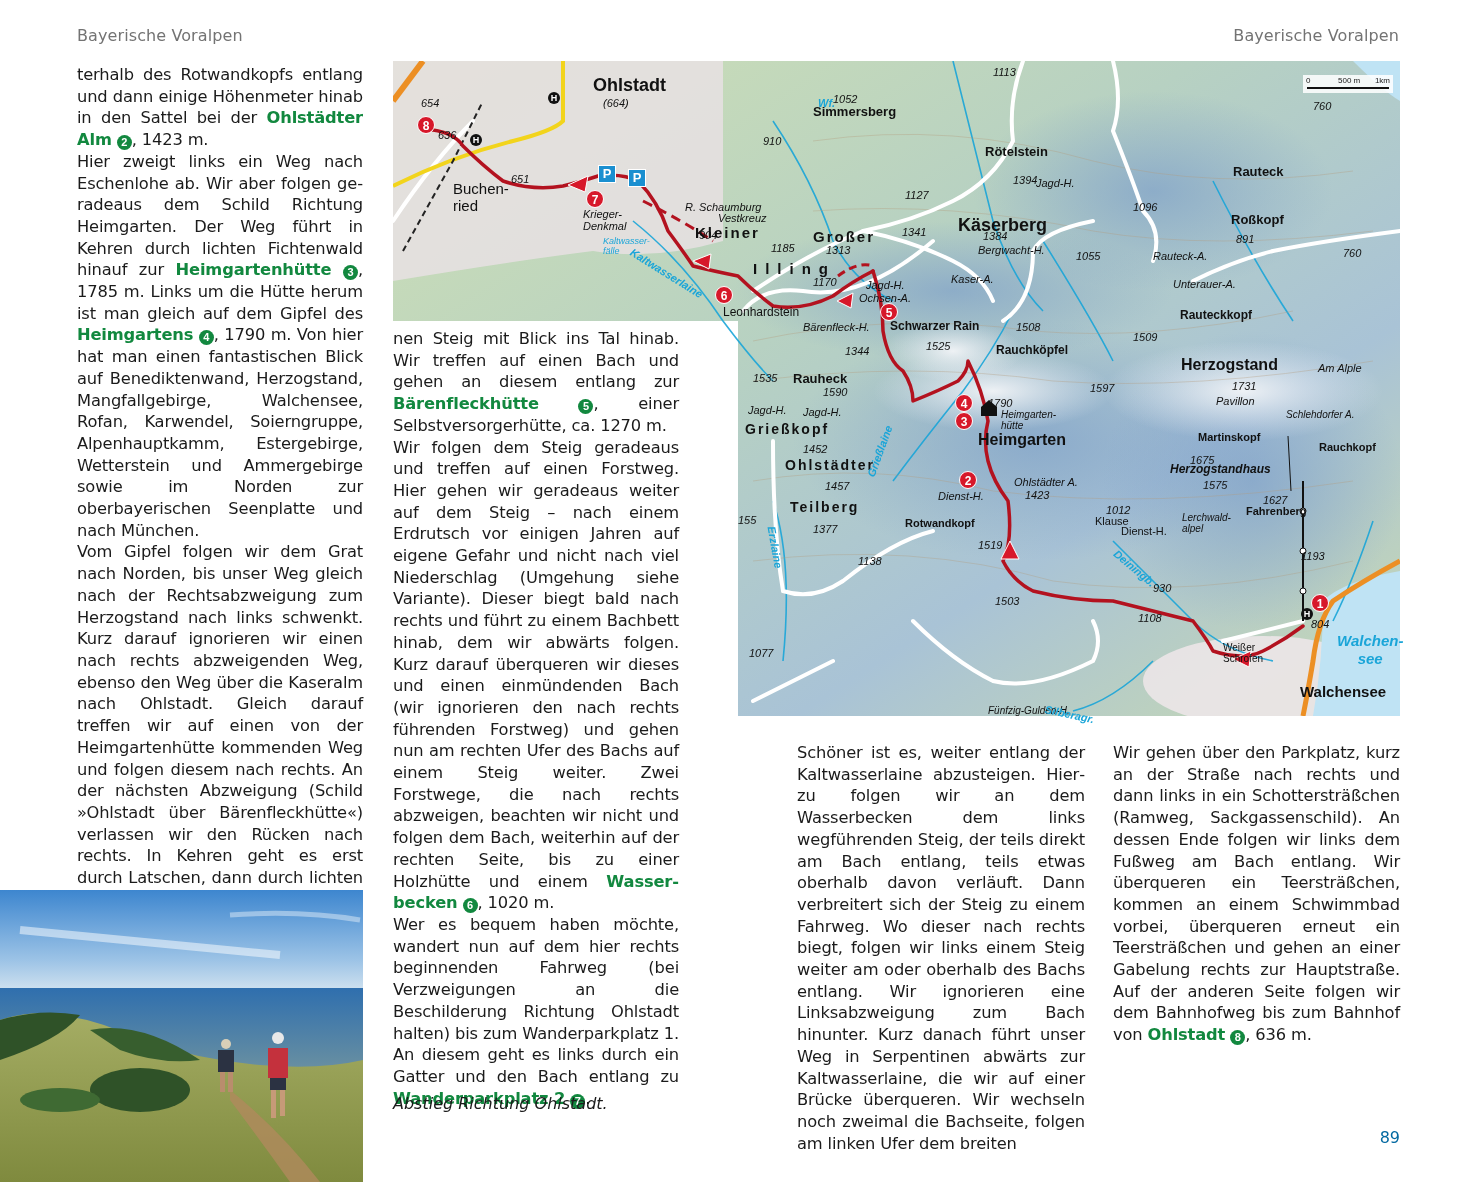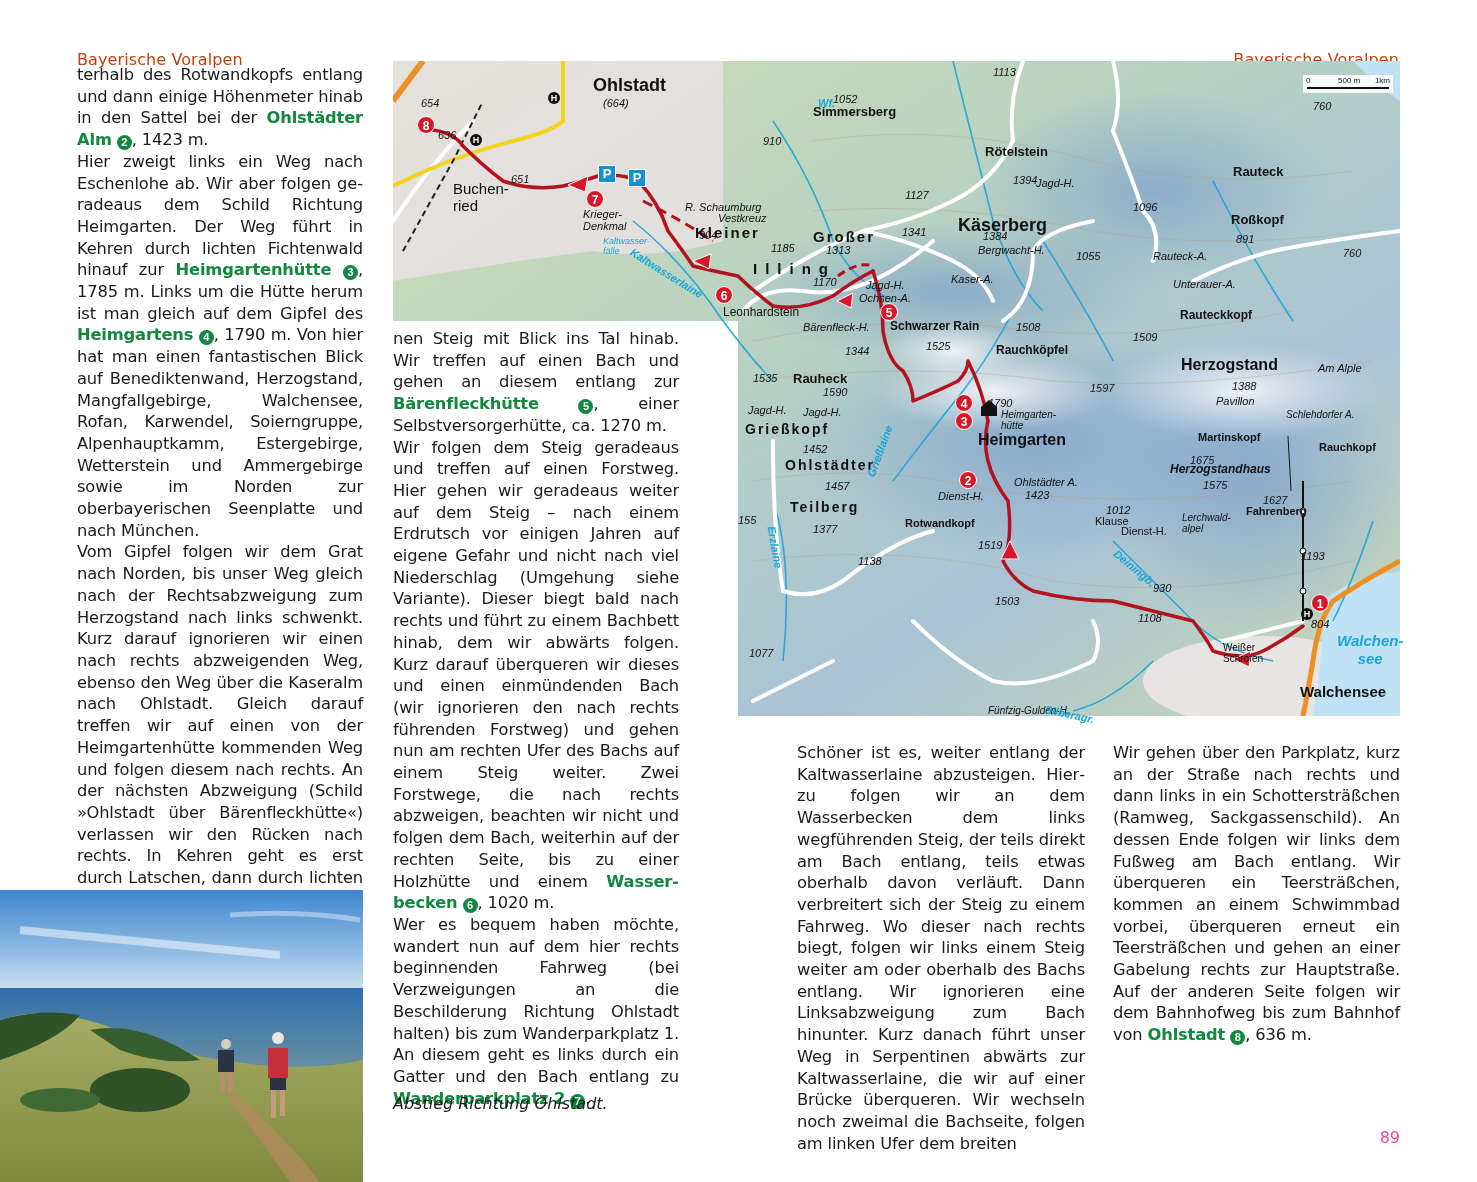--- a/index.html
+++ b/index.html
@@ -3,22 +3,22 @@
 <meta charset="utf-8">
 <style>
   html, body { margin: 0; padding: 0; }
   body {
     width: 1477px; height: 1182px; position: relative; overflow: hidden;
     background: #ffffff;
     font-family: "DejaVu Sans", sans-serif;
     color: #1a1a1a;
   }
   .running-head {
-    position: absolute; top: 26px; font-size: 16px; color: #c2410c;
-    font-family: "DejaVu Sans", sans-serif; letter-spacing: 0.1px; margin-top: 24px;
+    position: absolute; top: 26px; font-size: 16px; color: #737373;
+    font-family: "DejaVu Sans", sans-serif; letter-spacing: 0.1px;
   }
   .running-head.left { left: 77px; }
   .running-head.right { right: 78px; }
 
   .col {
     position: absolute;
     font-size: 16.3px; line-height: 21.7px;
     text-align: justify; hyphens: manual;
     font-family: "DejaVu Sans", sans-serif;
     color: #1b1b1b;
@@ -35,21 +35,21 @@
     display: inline-block; width: 15px; height: 15px; border-radius: 50%;
     background: #12883f; color: #fff; font-size: 11px; line-height: 15px;
     text-align: center; font-weight: bold; vertical-align: -1px;
     font-family: "Liberation Sans", sans-serif;
   }
   .caption {
     position: absolute; left: 393px; top: 1094px; font-style: italic;
     font-size: 16px; color: #1b1b1b; font-family: "DejaVu Sans", sans-serif;
   }
   .page-number {
-    position: absolute; right: 77px; top: 1128px; font-size: 16px; color: #ec4899;
+    position: absolute; right: 77px; top: 1128px; font-size: 16px; color: #0369a1;
   }
 
   
   .map {
     position: absolute; left: 393px; top: 61px; width: 1007px; height: 655px;
   }
   .map svg { display: block; }
   .map-label {
     position: absolute; font-family: "Liberation Sans", sans-serif;
     color: #111; white-space: nowrap; line-height: 1;
@@ -318,21 +318,21 @@
   <div class="map-label ml-elev" style="left:590px;top:170px">1384</div>
   <div class="map-label ml-elev" style="left:683px;top:190px">1055</div>
   <div class="map-label ml-elev" style="left:420px;top:216px">1170</div>
   <div class="map-label ml-elev" style="left:623px;top:261px">1508</div>
   <div class="map-label ml-elev" style="left:740px;top:271px">1509</div>
   <div class="map-label ml-elev" style="left:452px;top:285px">1344</div>
   <div class="map-label ml-elev" style="left:533px;top:280px">1525</div>
   <div class="map-label ml-elev" style="left:360px;top:312px">1535</div>
   <div class="map-label ml-elev" style="left:430px;top:326px">1590</div>
   <div class="map-label ml-elev" style="left:697px;top:322px">1597</div>
-  <div class="map-label ml-elev" style="left:839px;top:320px">1388</div>
+  <div class="map-label ml-elev" style="left:839px;top:320px">1731</div>
   <div class="map-label ml-elev" style="left:595px;top:337px">1790</div>
   <div class="map-label ml-elev" style="left:410px;top:383px">1452</div>
   <div class="map-label ml-elev" style="left:797px;top:394px">1675</div>
   <div class="map-label ml-elev" style="left:810px;top:419px">1575</div>
   <div class="map-label ml-elev" style="left:432px;top:420px">1457</div>
   <div class="map-label ml-elev" style="left:632px;top:429px">1423</div>
   <div class="map-label ml-elev" style="left:870px;top:434px">1627</div>
   <div class="map-label ml-elev" style="left:713px;top:444px">1012</div>
   <div class="map-label ml-elev" style="left:345px;top:454px">155</div>
   <div class="map-label ml-elev" style="left:420px;top:463px">1377</div>

